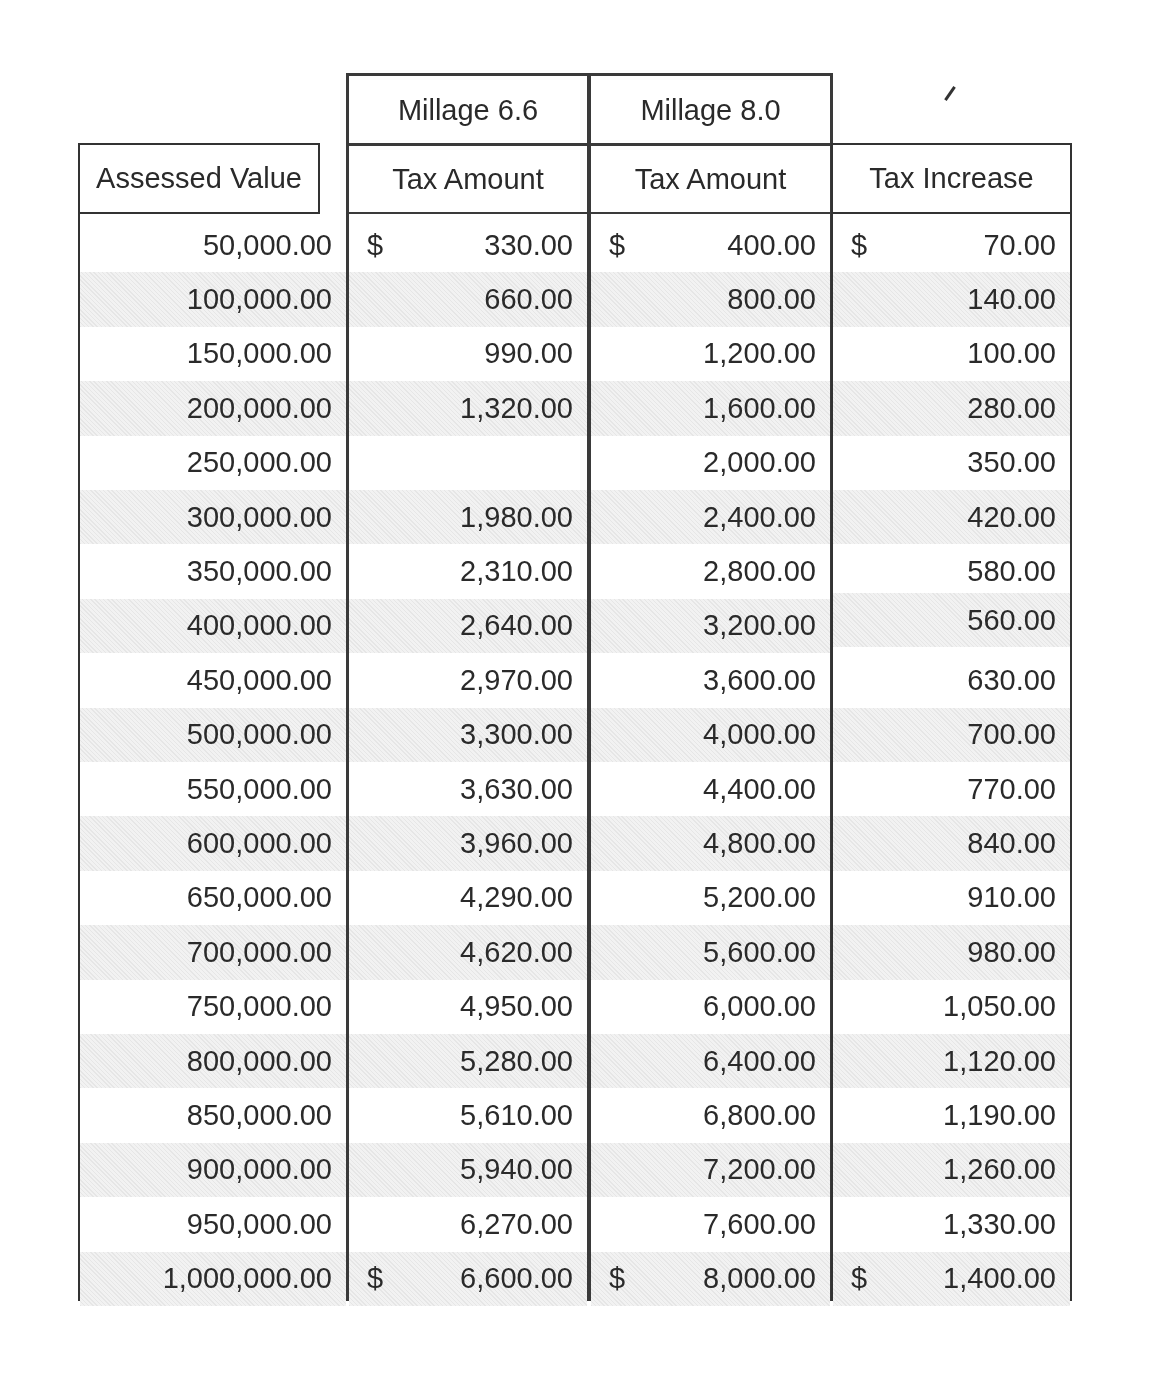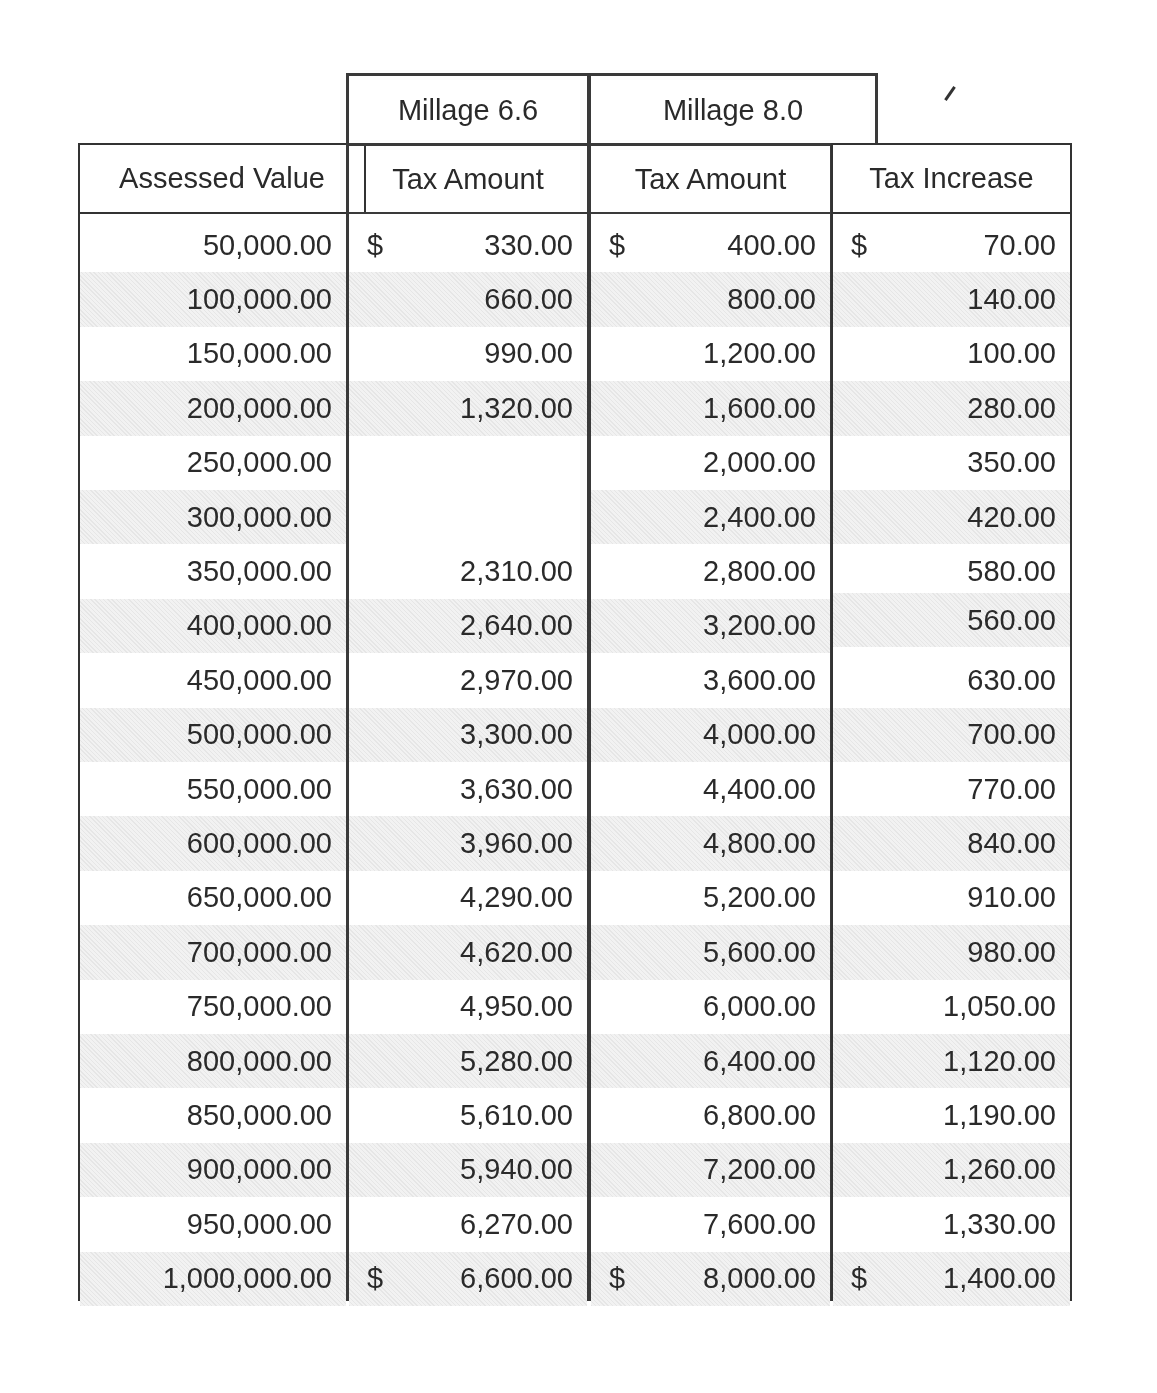--- a/index.html
+++ b/index.html
@@ -11,23 +11,23 @@
   .row.shade{background:repeating-linear-gradient(45deg,#e6e6e6 0 1px,#f2f2f2 1px 3px);}
   .val{position:absolute;right:14px;}
   .dollar{position:absolute;left:18px;}
   #tbl-rows{position:absolute;left:0;top:0;width:100%;height:100%;}
   .ink{position:absolute;left:942px;top:92px;width:16px;height:3px;background:#333;transform:rotate(-55deg);}
 </style>
 </head>
 <body>
 
 <div class="toph" style="left:346px;width:244px;">Millage 6.6</div>
-<div class="toph" style="left:588px;width:290px;">Millage 8.0</div>
-
-<div class="hdr" style="left:78px;width:288px;">Assessed Value</div>
+<div class="toph" style="left:588px;width:245px;">Millage 8.0</div>
+
+<div class="hdr" style="left:78px;width:242px;">Assessed Value</div>
 <div class="hdr" style="left:346px;width:244px;border-width:3px 3px 2px 3px;border-color:#3a3a3a;">Tax Amount</div>
 <div class="hdr" style="left:588px;width:245px;border-width:3px 3px 2px 3px;border-color:#3a3a3a;">Tax Amount</div>
 <div class="hdr" style="left:831px;width:241px;">Tax Increase</div>
 
 <div id="tbl-rows">
     <div class="col" style="left: 78px; width: 270px; border-top: none; border-right: 2px solid rgb(51, 51, 51); border-bottom: 2px solid rgb(51, 51, 51); border-left: 2px solid rgb(51, 51, 51); border-image: initial;">
       <div class="row" style="top: 6px;">
         <span class="val">50,000.00</span>
       </div>
       <div class="row shade" style="top: 60.4px;">
@@ -95,20 +95,23 @@
       </div>
       <div class="row shade" style="top: 60.4px;">
         <span class="val">660.00</span>
       </div>
       <div class="row" style="top: 114.8px;">
         <span class="val">990.00</span>
       </div>
       <div class="row shade" style="top: 169.2px;">
         <span class="val">1,320.00</span>
       </div>
+      <div class="row shade" style="top: 278px;">
+        <span class="val">1,980.00</span>
+      </div>
       <div class="row" style="top: 332.4px;">
         <span class="val">2,310.00</span>
       </div>
       <div class="row shade" style="top: 386.8px;">
         <span class="val">2,640.00</span>
       </div>
       <div class="row" style="top: 441.2px;">
         <span class="val">2,970.00</span>
       </div>
       <div class="row shade" style="top: 495.6px;">

